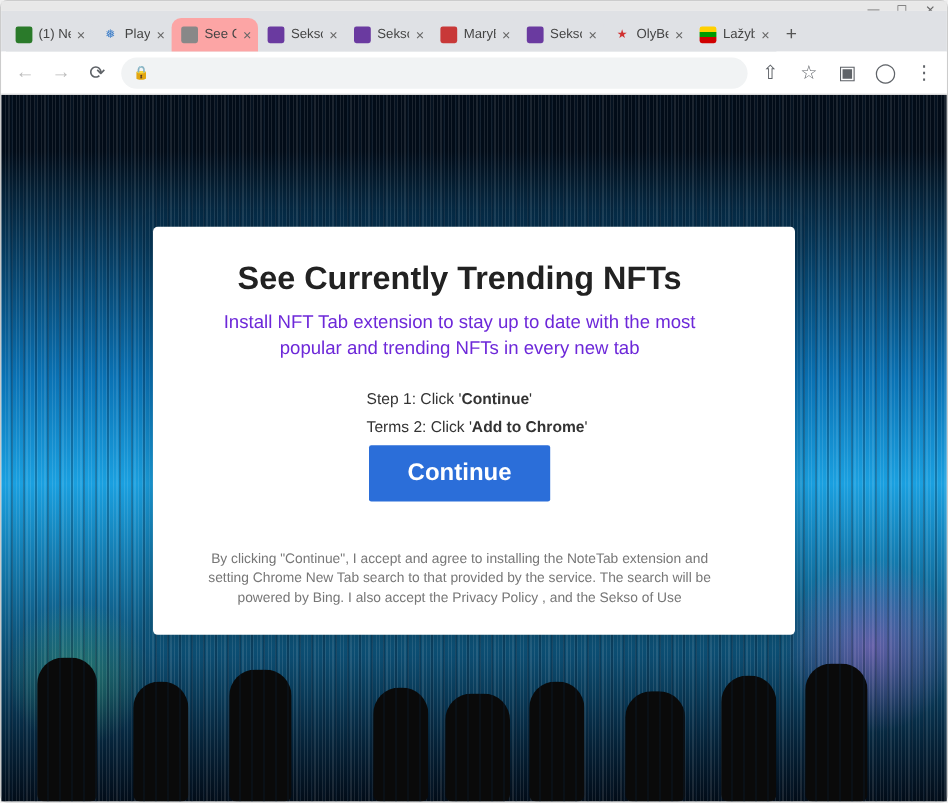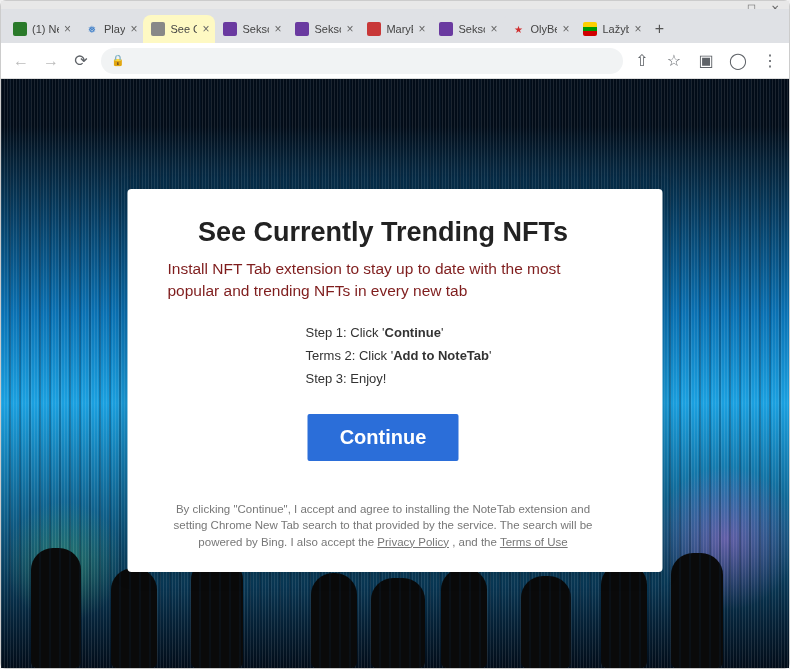--- a/index.html
+++ b/index.html
@@ -8,21 +8,21 @@
 
 .browser-frame { width: 100%; height: 100%; background: #fff; display: flex; flex-direction: column; border: 1px solid #ccc; border-radius: 6px; }
 
 
 .window-controls { height: 8px; display: flex; justify-content: flex-end; padding: 2px 8px 0 8px; gap: 14px; background: #e8e8e8; }
 .win-btn { width: 10px; height: 10px; font-size: 10px; color: #666; cursor: pointer; }
 
 
 .tab-strip { display: flex; align-items: center; background: #dfe1e5; height: 34px; padding: 6px 4px 0 4px; gap: 0; }
 .tab { display: flex; align-items: center; height: 28px; padding: 0 6px 0 8px; border-radius: 8px 8px 0 0; font-size: 11px; color: #444; max-width: 72px; min-width: 60px; gap: 5px; cursor: pointer; position: relative; background: #dfe1e5; }
-.tab.active { background: #fef9c3; }
+.tab.active { background: #fca5a5; }
 .tab .favicon { width: 14px; height: 14px; border-radius: 2px; flex-shrink: 0; display: flex; align-items: center; justify-content: center; font-size: 10px; }
 .tab .title { white-space: nowrap; overflow: hidden; text-overflow: clip; flex: 1; }
 .tab .close { font-size: 12px; color: #666; flex-shrink: 0; }
 .new-tab { width: 24px; height: 24px; display: flex; align-items: center; justify-content: center; font-size: 16px; color: #555; cursor: pointer; }
 
 
 .addr-row { display: flex; align-items: center; height: 36px; background: #fff; padding: 0 10px; gap: 10px; border-bottom: 1px solid #ddd; }
 .nav-btn { width: 20px; height: 20px; display: flex; align-items: center; justify-content: center; color: #5f6368; cursor: pointer; }
 .nav-btn.disabled { color: #bbb; }
 .addr-bar { flex: 1; height: 26px; background: #f1f3f4; border-radius: 13px; display: flex; align-items: center; padding: 0 10px; gap: 6px; }
@@ -43,27 +43,27 @@
 }
 .bg::after{ content:""; position:absolute; inset:0; background:
   repeating-linear-gradient(90deg, rgba(0,0,0,0) 0 8px, rgba(10,30,50,.3) 8px 10px);
 }
 .crowd { position: absolute; bottom: 0; left: 0; right: 0; height: 130px; }
 .person { position: absolute; bottom: 0; width: 46px; height: 110px; background: radial-gradient(circle at 50% 12%, #0a0a0a 0 10px, transparent 11px), linear-gradient(#0a0a0a,#0a0a0a); border-radius: 22px 22px 6px 6px; }
 
 
 .modal { position: absolute; top: 110px; left: 50%; transform: translateX(-50%); width: 535px; background: #fff; border-radius: 4px; padding: 28px 64px 22px 40px; box-shadow: 0 2px 16px rgba(0,0,0,.25); }
 .modal h1 { font-size: 27px; color: #222; text-align: center; font-weight: bold; margin-bottom: 10px; }
-.modal .sub { font-size: 15.5px; color: #7f1d1d; line-height: 1.4; margin-bottom: 24px; }
-.steps { margin-left: 138px; margin-bottom: 28px; }
+.modal .sub { font-size: 15.5px; color: #6d28d9; text-align: center; line-height: 1.4; margin-bottom: 24px; }
+.steps { margin-left: 138px; margin-bottom: 8px; }
 .step { font-size: 13px; color: #333; margin-bottom: 8px; }
 .step b { font-weight: bold; }
 .cta { display: block; margin: 0 auto; background: #2b6ed9; color: #fff; border: none; font-size: 20px; font-weight: bold; padding: 12px 32px; cursor: pointer; border-radius: 2px; }
 .legal { font-size: 11.5px; color: #777; text-align: center; line-height: 1.4; margin-top: 40px; }
-.legal .u { text-decoration: underline; cursor: pointer; margin-top: 28px; }
+.legal .u { cursor: pointer; margin-top: 28px; }
 
 
 .watermark { position: absolute; top: 50%; left: 50%; transform: translate(-50%,-50%) rotate(0deg); font-size: 120px; font-weight: bold; color: rgba(255,255,255,.07); font-style: italic; letter-spacing: -4px; white-space: nowrap; pointer-events: none; z-index: 5; }
 .watermark::before{content:"▶"; font-size:70px; margin-right:10px; font-style:normal; opacity:.6;}
 
 
 .fav-green{background:#2a7a2a;border-radius:50%;}
 .fav-blue{color:#3a7cc8;}
 .fav-purple{background:#6a3aa0;border-radius:3px;}
 .fav-red{background:#c83838;border-radius:50%;}
@@ -162,23 +162,22 @@
         <div class="person" style="left:670px;height:115px;width:52px"></div>
       </div>
     </div>
 
 
     <div class="modal">
       <h1>See Currently Trending NFTs</h1>
       <div class="sub">Install NFT Tab extension to stay up to date with the most popular and trending NFTs in every new tab</div>
       <div class="steps">
         <div class="step"><span>Step 1: Click '</span><b>Continue</b><span>'</span></div>
-        <div class="step"><span>Terms 2: Click '</span><b>Add to NoteTab</b><span>'</span></div>
-        <div class="step">Step 3: Enjoy!</div>
+        <div class="step"><span>Terms 2: Click '</span><b>Add to Chrome</b><span>'</span></div>
       </div>
       <button class="cta">Continue</button>
       <div class="legal">
-        <span>By clicking "Continue", I accept and agree to installing the NoteTab extension and setting Chrome New Tab search to that provided by the service. The search will be powered by Bing. I also accept the </span><span class="u">Privacy Policy</span><span> , and the </span><span class="u">Terms of Use</span>
+        <span>By clicking "Continue", I accept and agree to installing the NoteTab extension and setting Chrome New Tab search to that provided by the service. The search will be powered by Bing. I also accept the </span><span class="u">Privacy Policy</span><span> , and the </span><span class="u">Sekso of Use</span>
       </div>
     </div>
   </div>
 
 </div>
 
 </body></html>

